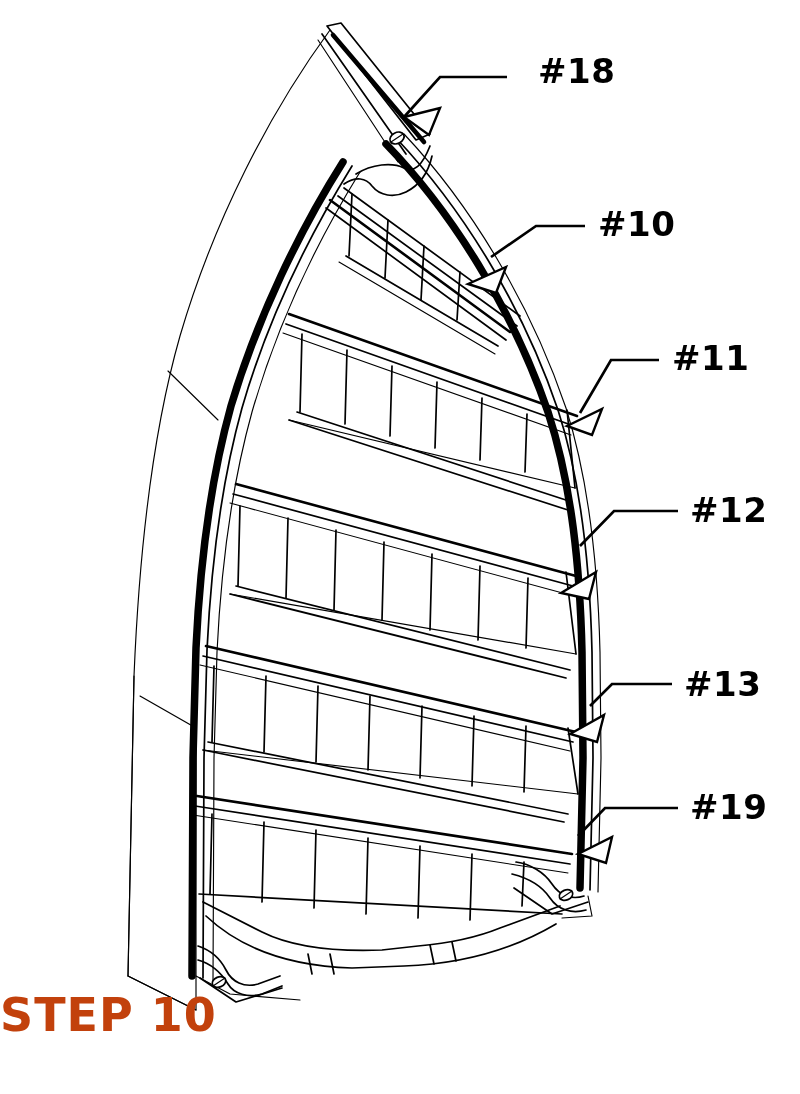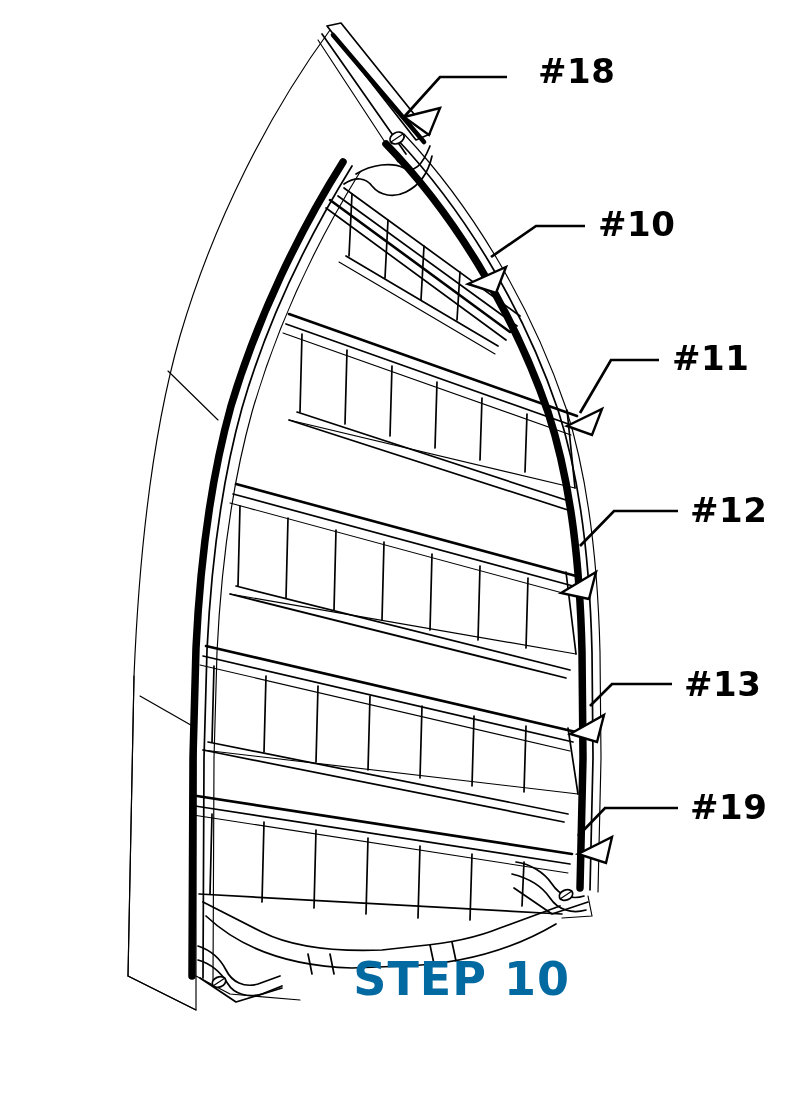--- a/index.html
+++ b/index.html
@@ -41,28 +41,28 @@
     font-family: "DejaVu Sans", "Liberation Sans", sans-serif;
     font-weight: 700;
     font-size: 34px;
     fill: #000;
     letter-spacing: 0.5px;
     dominant-baseline: middle;
   }
   .step-caption {
     position: absolute;
     left: 0;
-    top: 952px;
+    top: 988px;
     width: 570px;
-    text-align: right;
+    text-align: left;
     font-family: "DejaVu Sans", "Liberation Sans", sans-serif;
     font-weight: 700;
     font-size: 46px;
     letter-spacing: 1px;
-    color: #0369a1;
+    color: #c2410c;
     white-space: pre;
   }
 </style>
 </head>
 <body>
 
 <div id="figure-root">
 <svg class="fig" viewBox="0 0 800 1094" xmlns="http://www.w3.org/2000/svg">
 
   <g>

